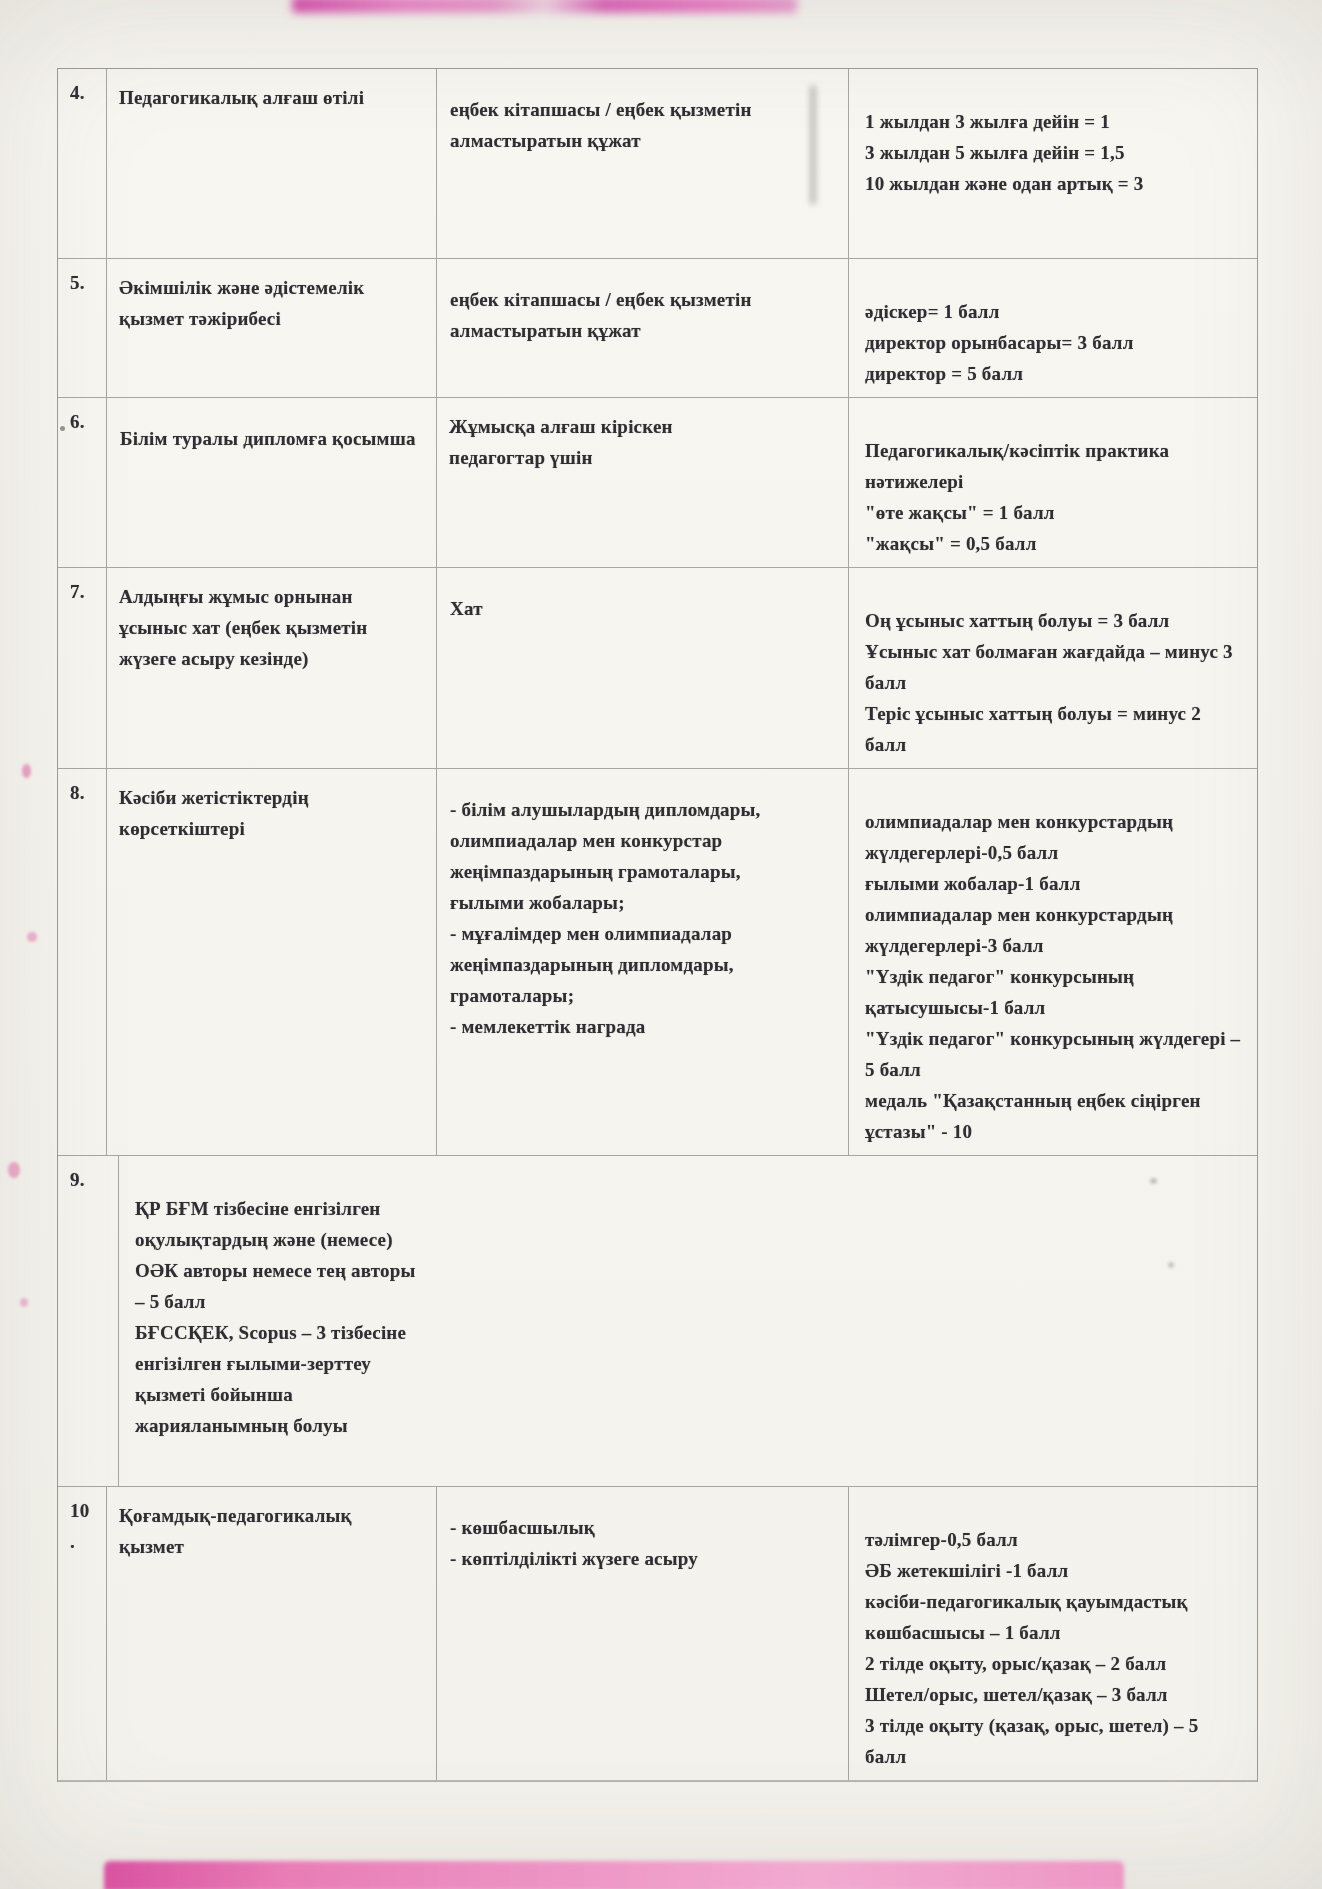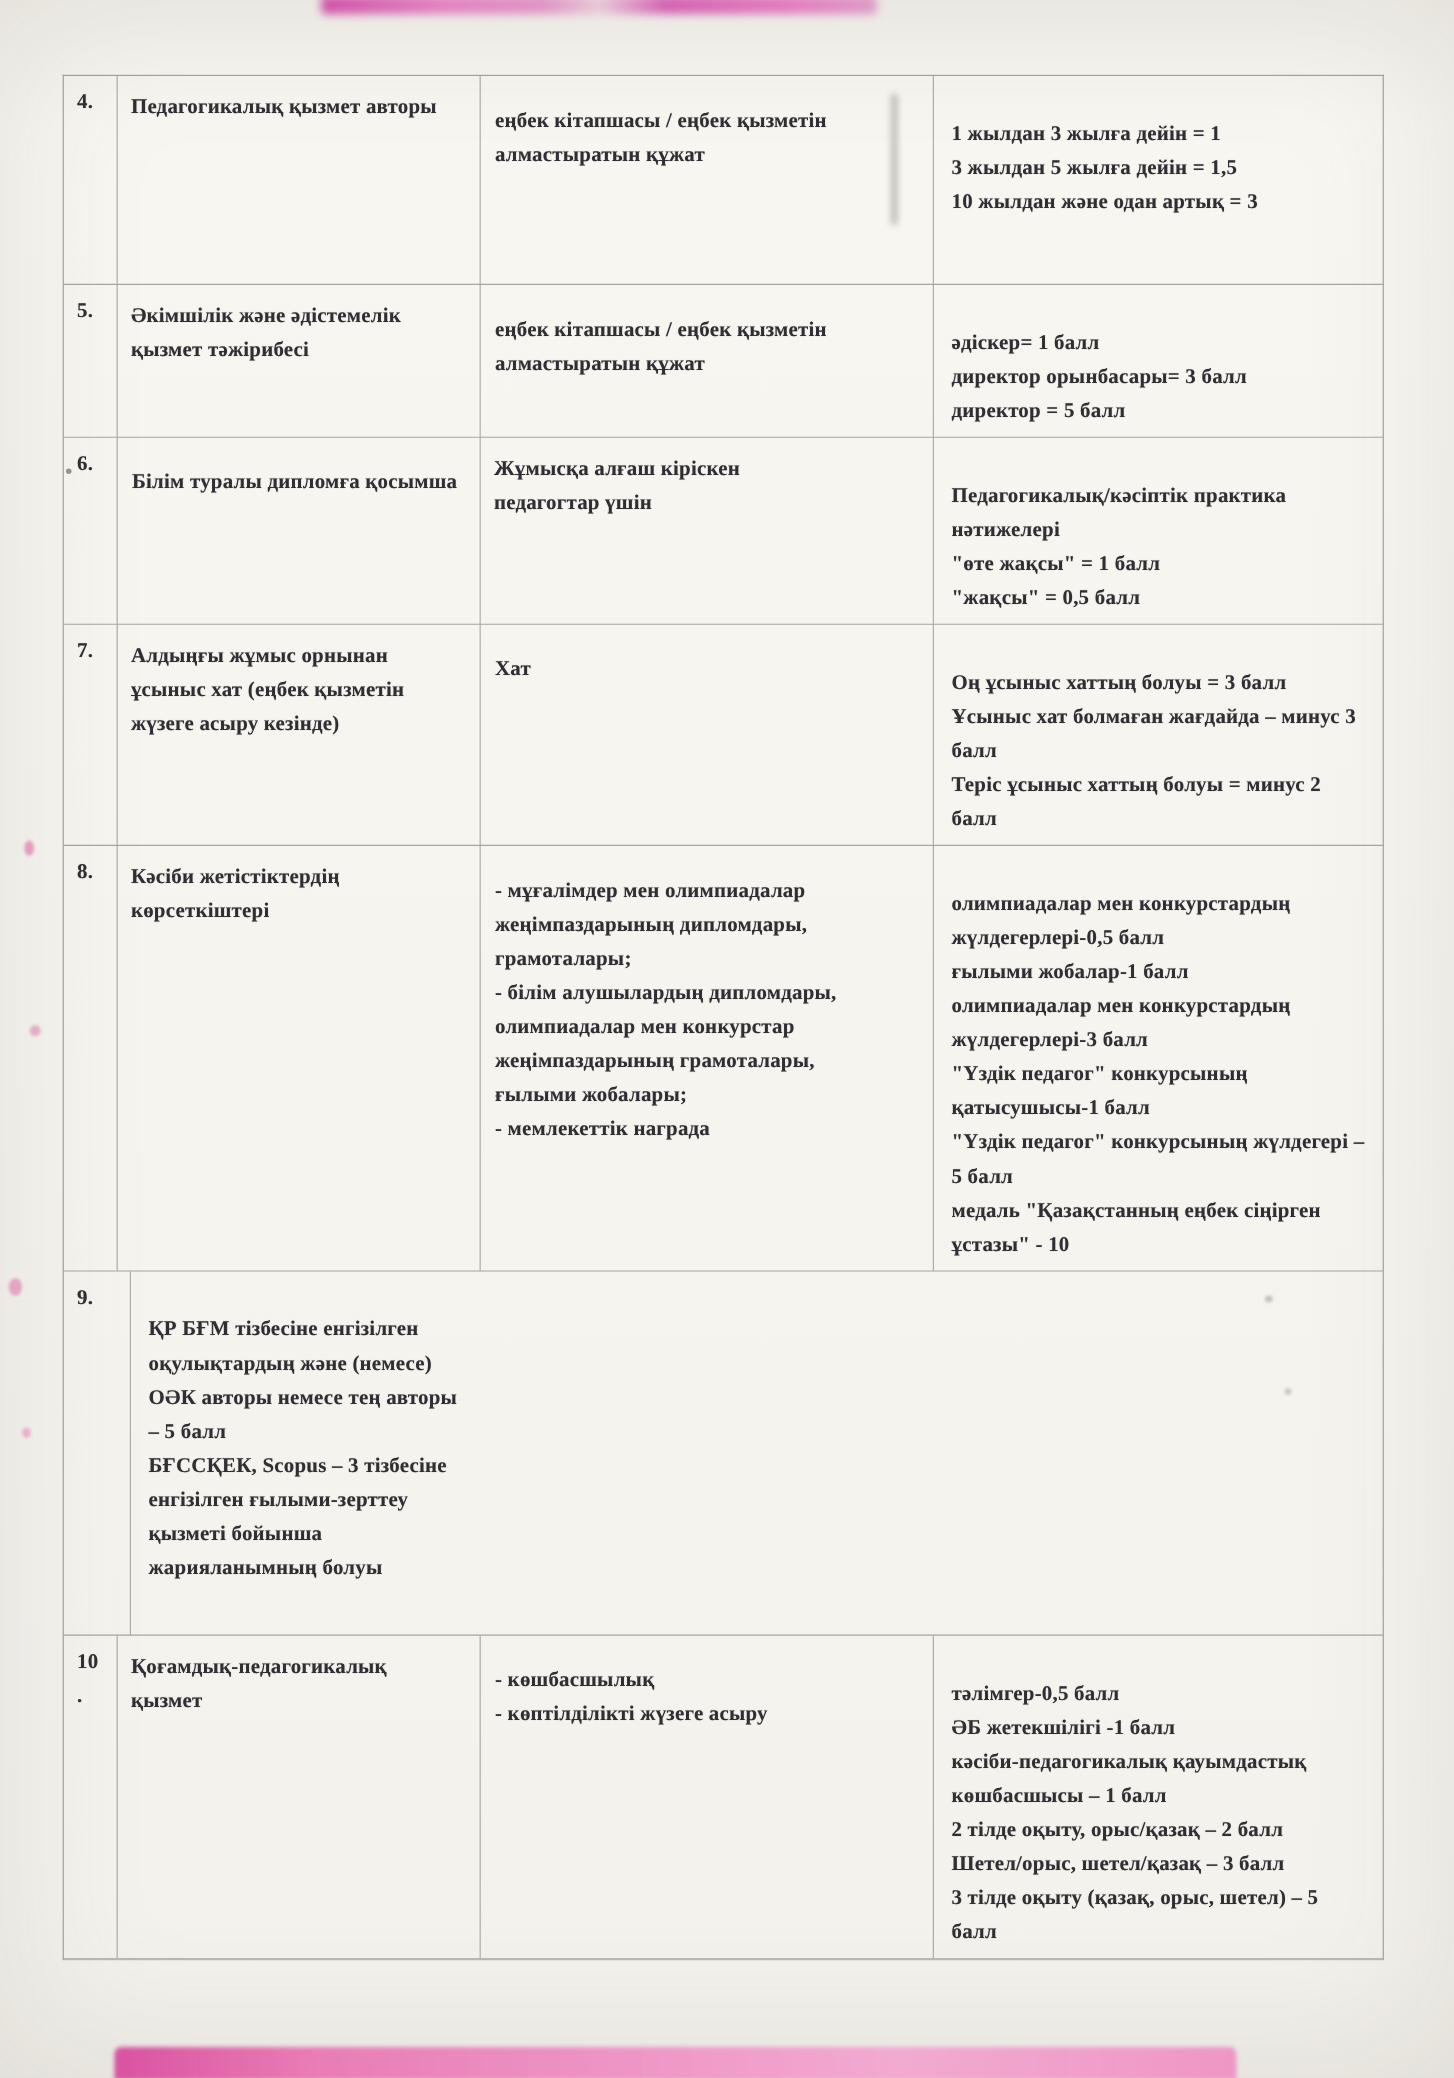--- a/index.html
+++ b/index.html
@@ -81,21 +81,21 @@
   <div class="smudge-top"></div>
   <div class="streak"></div>
 
   <div class="sheet">
     <div class="tbl">
   <div class="trow" style="min-height: 189px;">
     <div class="cell c-num">
             <div class="line">4.</div>
           </div>
     <div class="cell c-crit">
-            <div class="line">Педагогикалық қызмет авторы</div>
+            <div class="line">Педагогикалық алғаш өтілі</div>
           </div>
     <div class="cell c-doc">
             <div class="line">еңбек кітапшасы / еңбек қызметін алмастыратын құжат</div>
           </div>
     <div class="cell c-pts">
             <div class="line">1 жылдан 3 жылға дейін = 1</div>
             <div class="line">3 жылдан 5 жылға дейін = 1,5</div>
             <div class="line">10 жылдан және одан артық = 3</div>
           </div>
   </div>
@@ -152,22 +152,22 @@
   </div>
 
   <div class="trow" style="min-height: 370px;">
     <div class="cell c-num">
             <div class="line">8.</div>
           </div>
     <div class="cell c-crit">
             <div class="line">Кәсіби жетістіктердің көрсеткіштері</div>
           </div>
     <div class="cell c-doc">
+            <div class="line">- білім алушылардың дипломдары, олимпиадалар мен конкурстар жеңімпаздарының грамоталары, ғылыми жобалары;</div>
             <div class="line">- мұғалімдер мен олимпиадалар жеңімпаздарының дипломдары, грамоталары;</div>
-            <div class="line">- білім алушылардың дипломдары, олимпиадалар мен конкурстар жеңімпаздарының грамоталары, ғылыми жобалары;</div>
             <div class="line">- мемлекеттік награда</div>
           </div>
     <div class="cell c-pts">
             <div class="line">олимпиадалар мен конкурстардың жүлдегерлері-0,5 балл</div>
             <div class="line">ғылыми жобалар-1 балл</div>
             <div class="line">олимпиадалар мен конкурстардың жүлдегерлері-3 балл</div>
             <div class="line">"Үздік педагог" конкурсының қатысушысы-1 балл</div>
             <div class="line">"Үздік педагог" конкурсының жүлдегері – 5 балл</div>
             <div class="line">медаль "Қазақстанның еңбек сіңірген ұстазы" - 10</div>
           </div>

